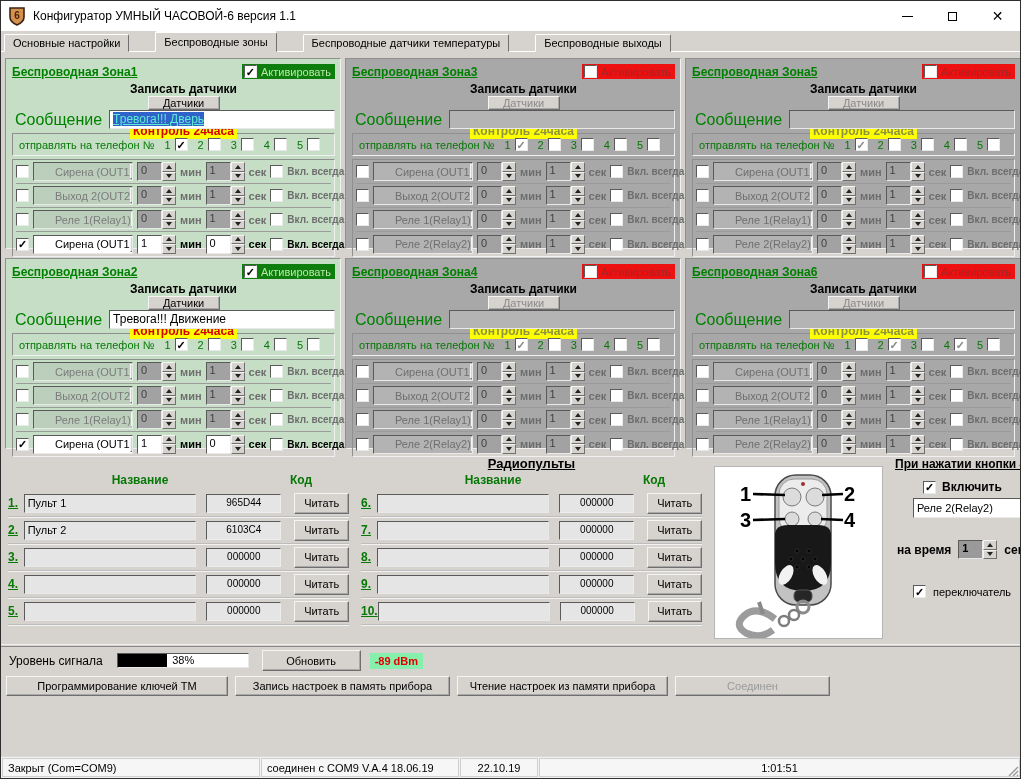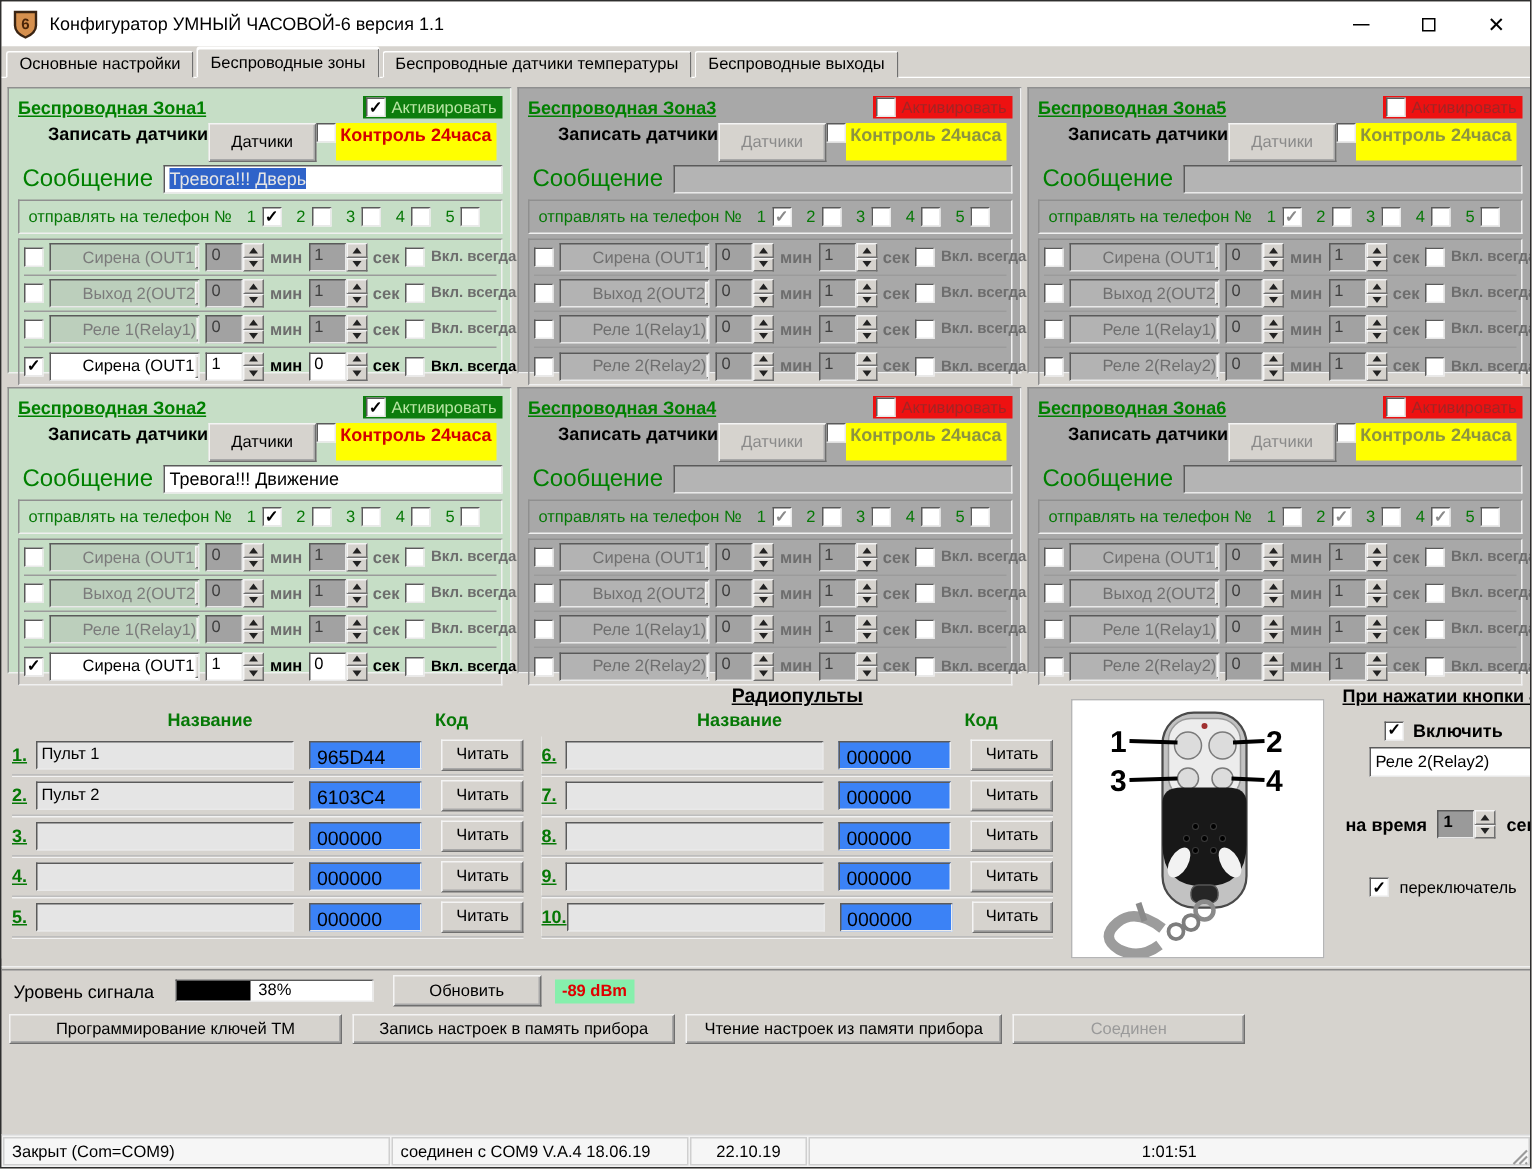--- a/index.html
+++ b/index.html
@@ -17,46 +17,46 @@
   .win-btn{width:45px;height:30px;display:flex;align-items:center;justify-content:center;}
   .glyph-min{width:11px;border-bottom:1px solid #000;}
   .glyph-max{width:9px;height:9px;border:1px solid #000;}
   .glyph-close{font-size:14px;line-height:14px;color:#000;}
 
   
   .menubar{height:22px;background:#fff;display:flex;align-items:center;padding-left:8px;flex:none;}
   .menu-item{font-size:12px;padding:2px 9px;white-space:nowrap;}
 
   
-  .tabstrip{height:20px;background:var(--face);display:flex;align-items:flex-end;padding-left:3px;flex:none;position:relative;}
+  .tabstrip{height:20px;background:var(--face);display:flex;align-items:flex-end;padding-left:3px;flex:none;position:relative;gap:24px;}
   .tab{font-size:11px;padding:2px 8px 2px;background:var(--face);border:1px solid;border-color:#fff var(--dk) var(--face) #fff;border-radius:2px 2px 0 0;margin-right:2px;white-space:nowrap;position:relative;top:1px;height:18px;}
   .tab.active{height:20px;top:1px;z-index:3;padding-top:3px;border-bottom-color:var(--face);box-shadow:0 -1px 0 #fff;}
   .page{flex:none;background:var(--face);border-top:1px solid #fff;padding:6px 3px 0 4px;}
 
   
   .zcols{display:flex;gap:4px;}
   .zcol{display:flex;flex-direction:column;gap:9px;width:336px;}
   .zone{height:191px;padding:2px 5px 2px 6px;border:1px solid;border-color:#8f8f8f #f0f0f0 #f0f0f0 #8f8f8f;}
   .zone.on{background:var(--green-panel);}
   .zone.off{background:var(--gray-panel);}
   .zhead{display:flex;justify-content:space-between;align-items:center;height:21px;}
   .ztitle{color:var(--grn);font-weight:bold;font-size:12px;text-decoration:underline;white-space:nowrap;}
   .zact{display:flex;align-items:center;gap:4px;padding:1px 4px 1px 2px;font-size:11px;white-space:nowrap;}
   .zact.on{background:#0d7d0d;color:#b9e6a4;}
   .zact.off{background:#ee1111;color:#a12525;}
-  .zr2{display:flex;height:25px;margin-left:20px;gap:0;}
+  .zr2{display:flex;align-items:center;height:25px;margin-left:20px;gap:0;flex-direction:column;}
   .zsens{font-weight:bold;font-size:12px;white-space:nowrap;}
   .zctl{background:#ffff00;font-weight:bold;font-size:12px;padding:1px 3px;color:#d40000;white-space:nowrap;}
   .off .zctl{color:#8d9440;}
   .txtdis{color:#8a8a8a !important;}
   .zr3{display:flex;align-items:center;gap:7px;height:25px;margin-left:3px;}
   .zmsg-label{color:var(--grn);font-weight:normal;font-size:16px;}
   .zmsg-input{flex:1;height:19px;background:#fff;border:1px solid;border-color:#5a5a5a #e9e9e9 #e9e9e9 #5a5a5a;font-size:12px;padding:1px 3px;overflow:hidden;white-space:nowrap;}
   .off .zmsg-input{background:#b4b4b4;}
-  .sel{background:#2f63c9;color:#e5e5e5;}
+  .sel{background:#2f63c9;color:#5eead4;text-decoration:underline;}
   .bevel-in{border:1px solid;border-color:#8f8f8f #f0f0f0 #f0f0f0 #8f8f8f;}
   .zphones{display:flex;align-items:center;height:23px;margin-top:1px;padding:0 4px 0 6px;font-size:11px;}
   .zph-label{color:var(--grn2);white-space:nowrap;}
   .pn{color:var(--grn2);margin-left:10px;margin-right:4px;}
   .zouts{margin-top:3px;padding:0 3px;}
   .zline{display:flex;align-items:center;height:24px;gap:4px;border-bottom:1px solid #9b9b9b;}
   .zline:last-child{border-bottom:none;}
 
   
   .cb{width:13px;height:13px;background:#fff;border:1px solid;border-color:#5a5a5a #e9e9e9 #e9e9e9 #5a5a5a;display:inline-flex;align-items:center;justify-content:center;flex:none;}
@@ -85,21 +85,21 @@
   .bottom{display:flex;margin-top:7px;gap:12px;padding-left:3px;}
   .rtable{width:341px;}
   .rt-title{font-size:13px;font-weight:bold;text-decoration:underline;text-align:center;height:17px;}
   .rt-spacer{height:17px;}
   .rt-head{display:flex;font-size:12px;font-weight:bold;color:var(--grn2);height:17px;}
   .rt-head .h-name{width:226px;text-align:center;}
   .rt-head .h-code{width:96px;text-align:center;}
   .rt-row{display:flex;align-items:center;height:27px;border-bottom:1px solid #bdbdbd;box-shadow:0 1px 0 #f2f2f2;}
   .rt-num{width:19px;color:var(--grn2);font-weight:bold;font-size:12px;text-decoration:underline;}
   .rt-name{width:208px;height:19px;background:#e5e5e5;border:1px solid;border-color:#5a5a5a #e9e9e9 #e9e9e9 #5a5a5a;font-size:11px;padding:2px 3px;overflow:hidden;white-space:nowrap;}
-  .rt-code{width:89px;height:19px;background:#3b82f6;border:1px solid;border-color:#5a5a5a #ededed #ededed #5a5a5a;margin-left:10px;font-size:13px;padding:2px 4px;}
+  .rt-code{width:89px;height:19px;background:#e5e5e5;border:1px solid;border-color:#5a5a5a #ededed #ededed #5a5a5a;margin-left:10px;font-size:10px;padding:2px 4px;text-align:center;}
   .rt-read{width:66px;height:21px;margin-left:13px;}
   .remote-fig{width:169px;height:173px;background:#fff;border:1px solid #b5b5b5;margin-top:10px;flex:none;}
   .btn4{width:152px;margin-top:1px;flex:none;}
   .b4-title{font-weight:bold;font-size:12px;text-decoration:underline;white-space:nowrap;}
   .b4-row1{display:flex;align-items:center;gap:6px;margin:9px 0 4px 28px;font-size:12px;font-weight:bold;}
   .b4-combo{width:125px;height:20px;margin-left:18px;display:flex;align-items:center;justify-content:space-between;border:1px solid;border-color:#5a5a5a #e9e9e9 #e9e9e9 #5a5a5a;background:#fff;font-size:11px;padding-left:3px;}
   .b4-time{display:flex;align-items:center;gap:7px;margin:22px 0 0 2px;font-size:12px;font-weight:bold;}
   .b4-time .spin-edit{background:#9a9a9a;}
   .b4-toggle{display:flex;align-items:center;gap:7px;margin:26px 0 0 18px;font-size:11px;}
 

